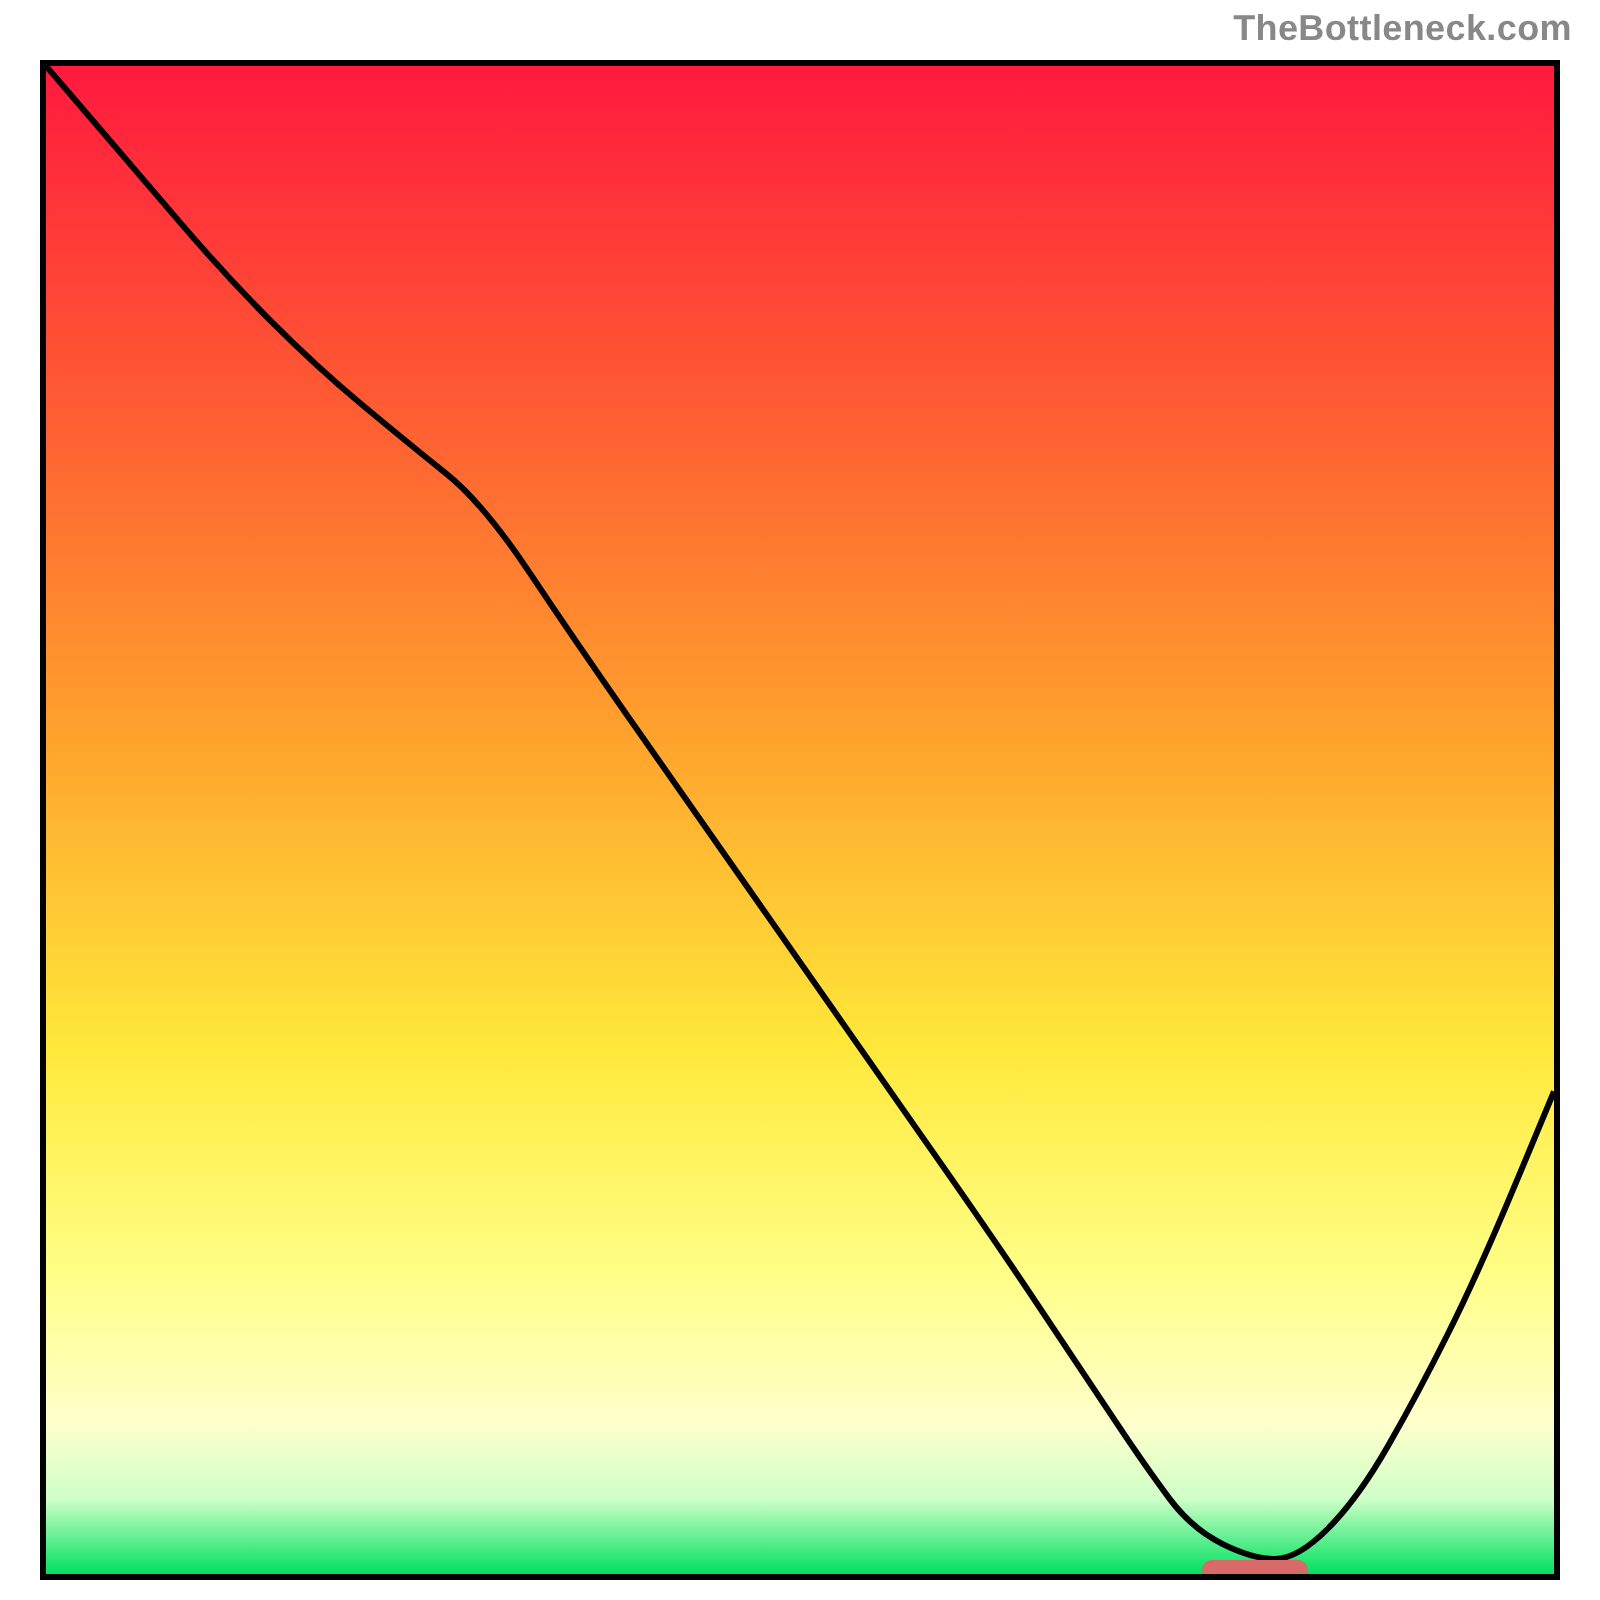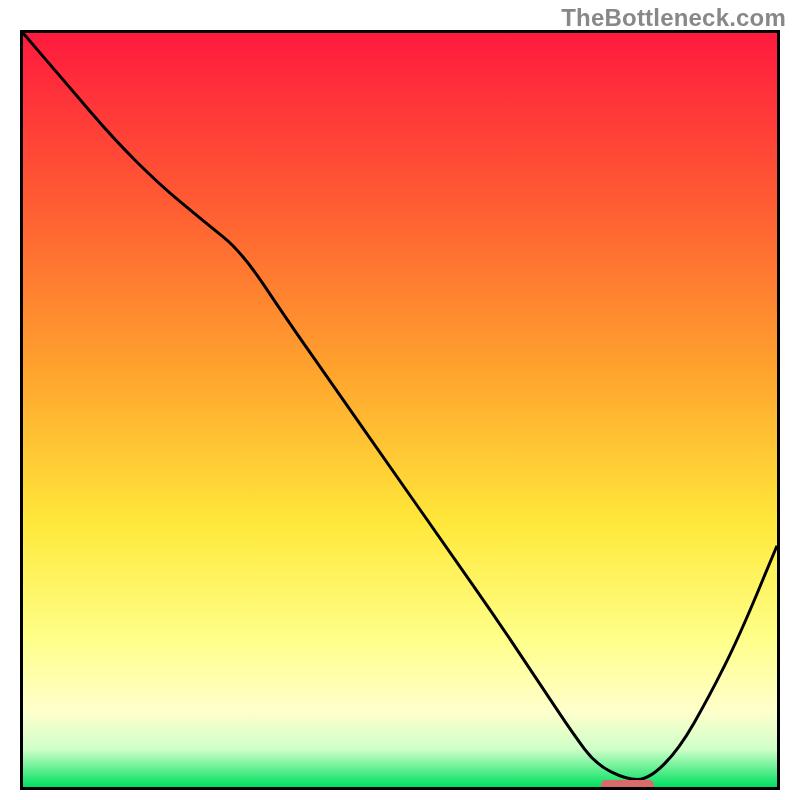--- a/index.html
+++ b/index.html
@@ -15,21 +15,21 @@
     position: relative;
     width: 800px;
     height: 800px;
     box-sizing: border-box;
     background: #ffffff;
   }
   .watermark {
     position: absolute;
     top: 4px;
     right: 14px;
-    font-size: 24px;
+    font-size: 18px;
     font-weight: bold;
     color: #888;
     letter-spacing: 0.2px;
     z-index: 10;
     user-select: none;
   }
   .plot-wrap {
     position: absolute;
     left: 20px;
     top: 30px;

